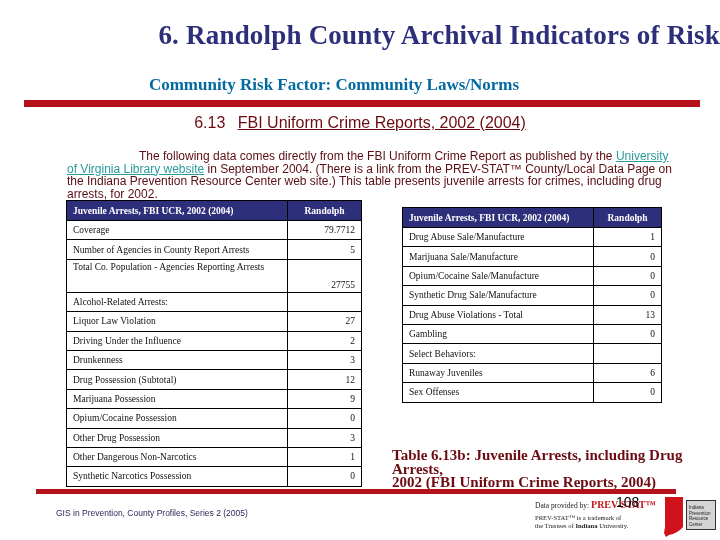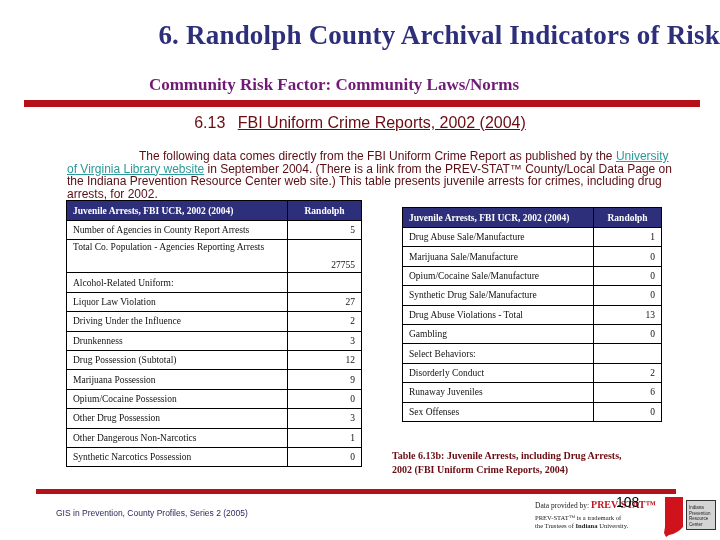--- a/index.html
+++ b/index.html
@@ -7,21 +7,21 @@
   body { position: relative; font-family: "Liberation Serif", serif; }
 
   .title {
     position: absolute; left: 0; top: 20px; width: 720px; text-align: right;
     font-family: "Liberation Serif", serif; font-weight: bold; font-size: 27px;
     color: #2e2f7a; letter-spacing: 0.2px;
   }
   .subtitle {
     position: absolute; left: 0; top: 75px; width: 668px; text-align: center;
     font-family: "Liberation Serif", serif; font-weight: bold; font-size: 17px;
-    color: #701a75;
+    color: #0369a1;
   }
   .rule-top {
     position: absolute; left: 24px; top: 100px; width: 676px; height: 7px;
     background: #b5111b;
   }
   .section-heading {
     position: absolute; left: 0; top: 114px; width: 720px; text-align: center;
     font-family: "Liberation Sans", sans-serif; font-size: 16px; color: #6b0c12;
   }
   .section-heading .num { margin-right: 8px; }
@@ -54,21 +54,21 @@
   #tbl-left { left: 66px; top: 200px; width: 296px; }
   #tbl-left col.c1 { width: 222px; }
   #tbl-left col.c2 { width: 74px; }
 
   #tbl-right { left: 402px; top: 207px; width: 260px; }
   #tbl-right col.c1 { width: 192px; }
   #tbl-right col.c2 { width: 68px; }
 
   .caption {
     position: absolute; left: 392px; top: 449px; width: 310px;
-    font-family: "Liberation Serif", serif; font-weight: bold; font-size: 10px;
+    font-family: "Liberation Serif", serif; font-weight: bold; font-size: 15px;
     line-height: 13.5px; color: #6b0c12;
   }
 
   .rule-bottom {
     position: absolute; left: 36px; top: 489px; width: 640px; height: 5px;
     background: #b5111b;
   }
   .footer-left {
     position: absolute; left: 56px; top: 508px;
     font-family: "Liberation Sans", sans-serif; font-size: 8.5px; color: #2a2a5a;
@@ -120,29 +120,33 @@
       <col class="c2">
     </colgroup>
   <thead>
     <tr>
       <th>Juvenile Arrests, FBI UCR, 2002 (2004)</th>
       <th class="val">Randolph</th>
     </tr>
   </thead>
   <tbody>
     <tr>
+        <td>Coverage</td>
+        <td class="val">79.7712</td>
+      </tr>
+    <tr>
         <td>Number of Agencies in County Report Arrests</td>
         <td class="val">5</td>
       </tr>
     <tr>
         <td class="tall">Total Co. Population - Agencies Reporting Arrests</td>
         <td class="val tall-val">27755</td>
       </tr>
     <tr>
-        <td>Alcohol-Related Uniform:</td>
+        <td>Alcohol-Related Arrests:</td>
         <td class="val"></td>
       </tr>
     <tr>
         <td class="indent">Liquor Law Violation</td>
         <td class="val">27</td>
       </tr>
     <tr>
         <td class="indent">Driving Under the Influence</td>
         <td class="val">2</td>
       </tr>
@@ -211,24 +215,20 @@
       </tr>
     <tr>
         <td>Gambling</td>
         <td class="val">0</td>
       </tr>
     <tr>
         <td>Select Behaviors:</td>
         <td class="val"></td>
       </tr>
     <tr>
-        <td class="indent">Disorderly Conduct</td>
-        <td class="val">2</td>
-      </tr>
-    <tr>
         <td class="indent">Runaway Juveniles</td>
         <td class="val">6</td>
       </tr>
     <tr>
         <td class="indent">Sex Offenses</td>
         <td class="val">0</td>
       </tr>
   </tbody>
 </table>
 

